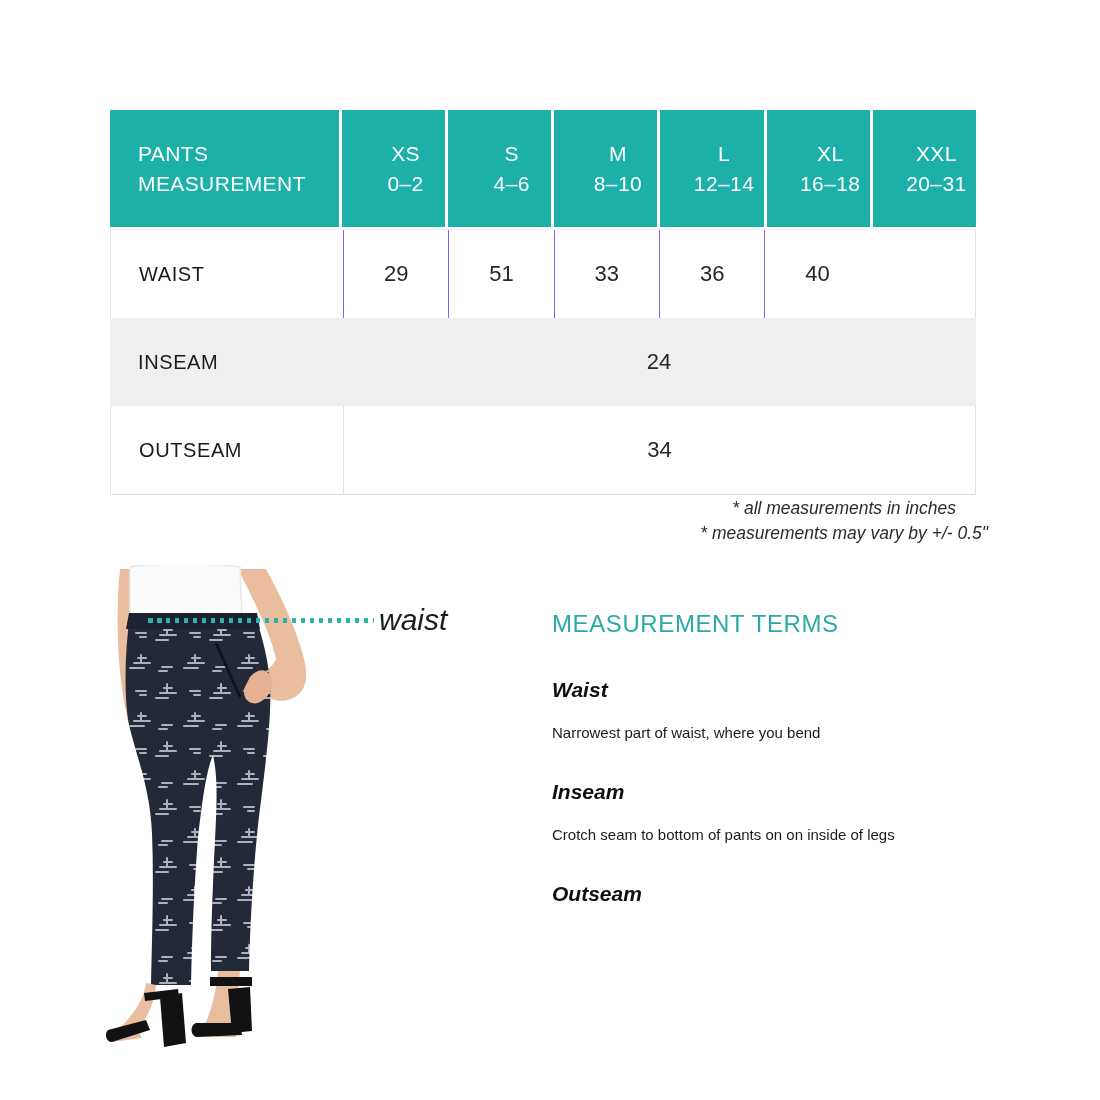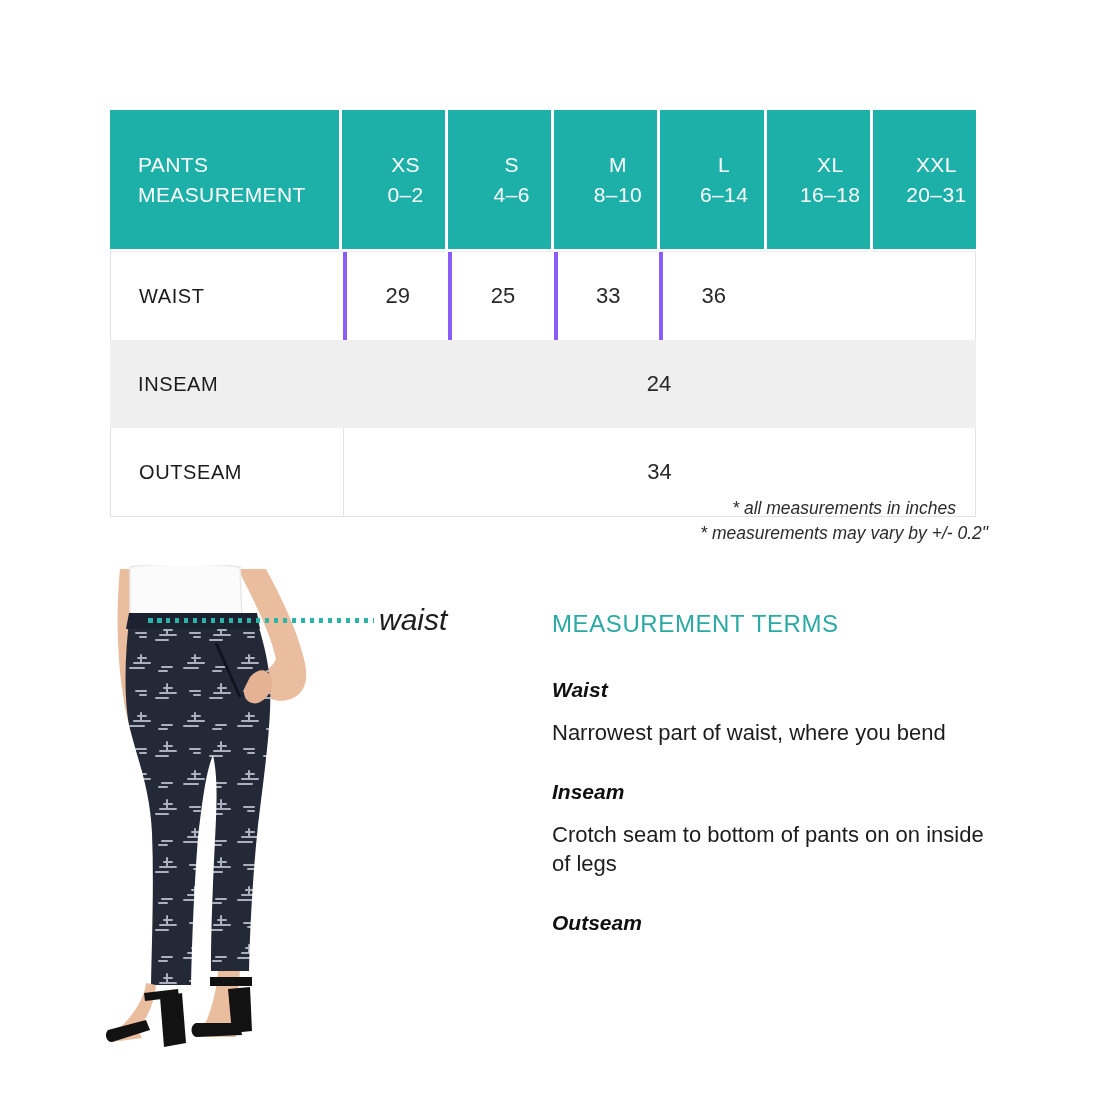--- a/index.html
+++ b/index.html
@@ -2,48 +2,48 @@
 <html><head>
 <meta charset="utf-8">
 <style>
   html,body{margin:0;padding:0;}
   body{
     width:1100px;height:1100px;position:relative;background:#ffffff;
     font-family:"Liberation Sans", sans-serif;color:#1e1e1e;overflow:hidden;
   }
   
   .size-table{position:absolute;left:110px;top:110px;width:866px;}
-  .thead{display:grid;grid-template-columns:229px repeat(6,1fr);column-gap:3px;height:139px;margin-bottom:2px;}
+  .thead{display:grid;grid-template-columns:229px repeat(6,1fr);column-gap:3px;height:117px;margin-bottom:2px;}
   .th{background:#1cb0a9;color:#fff;display:flex;flex-direction:column;justify-content:center;align-items:center;
       font-size:21px;line-height:30px;letter-spacing:.4px;font-weight:400;padding-left:24px;}
   .th.label-th{align-items:flex-start;padding-left:28px;}
   .trow{display:grid;height:88px;}
   .trow.per-size{grid-template-columns:232px repeat(6,1fr);}
   .trow.merged{grid-template-columns:232px 1fr;}
   .cell{display:flex;align-items:center;justify-content:center;font-size:22px;color:#272727;}
   .rowlabel{justify-content:flex-start;padding-left:28px;font-size:20px;letter-spacing:.6px;color:#1b1b1b;}
   .row-waist{background:#fff;border-left:1px solid #e3e3e3;border-right:1px solid #e3e3e3;border-top:1px solid #f0f0f0;}
-  .row-waist .val{border-left:4px solid #8b5cf6;text-align:right;}
+  .row-waist .val{border-left:1px solid #8b5cf6;text-align:right;}
   .row-inseam{background:#efefef;}
   .row-outseam{background:#fff;border:1px solid #e3e3e3;border-top:none;}
   .row-outseam .val-merged{border-left:1px solid #e3e3e3;}
   
   .footnotes{position:absolute;top:496px;right:112px;text-align:center;font-style:italic;
              font-size:17.5px;line-height:24.5px;color:#2b2b2b;}
   
   .figure-svg{position:absolute;left:100px;top:565px;width:245px;height:515px;}
   .waist-line{position:absolute;left:148px;top:618px;width:226px;height:5px;
               background:repeating-linear-gradient(90deg,#2cb4aa 0 4.5px,transparent 4.5px 9px);}
   .waist-label{position:absolute;left:379px;top:603px;font-size:30px;font-style:italic;color:#1d1d1d;}
   
   .terms{position:absolute;left:552px;top:594px;width:452px;}
   .terms-title{color:#2baaa4;font-size:24px;font-weight:400;letter-spacing:.6px;margin:16px 0 40px 0;}
   .term{margin-bottom:33px;}
   .term-name{font-weight:bold;font-style:italic;font-size:21px;color:#0f0f0f;margin-bottom:6px;}
-  .term-desc{font-size:22px;color:#1c1c1c;line-height:29px;margin-top:16px;}
+  .term-desc{font-size:15px;color:#1c1c1c;line-height:29px;margin-top:16px;}
 </style>
 </head>
 <body>
 
 <div class="size-table">
   <div class="thead">
     <div class="th label-th">
       <span>PANTS</span>
       <span>MEASUREMENT</span>
     </div>
@@ -54,54 +54,55 @@
     <div class="th">
       <span>S</span>
       <span>4–6</span>
     </div>
     <div class="th">
       <span>M</span>
       <span>8–10</span>
     </div>
     <div class="th">
       <span>L</span>
-      <span>6–14</span>
+      <span>12–14</span>
     </div>
     <div class="th">
       <span>XL</span>
       <span>16–18</span>
     </div>
     <div class="th">
       <span>XXL</span>
       <span>20–31</span>
     </div>
   </div>
 
   <div class="trow per-size row-waist">
     <div class="cell rowlabel">WAIST</div>
     <div class="cell val">29</div>
-    <div class="cell val">25</div>
+    <div class="cell val">51</div>
     <div class="cell val">33</div>
     <div class="cell val">36</div>
+    <div class="cell val">40</div>
   </div>
 
   <div class="trow merged row-inseam">
     <div class="cell rowlabel">INSEAM</div>
     <div class="cell val-merged">24</div>
   </div>
 
   <div class="trow merged row-outseam">
     <div class="cell rowlabel">OUTSEAM</div>
     <div class="cell val-merged">34</div>
   </div>
 </div>
 
 <div class="footnotes">
   <div>* all measurements in inches</div>
-  <div>* measurements may vary by +/- 0.2"</div>
+  <div>* measurements may vary by +/- 0.5"</div>
 </div>
 
 <svg class="figure-svg" viewBox="0 0 245 515" aria-hidden="true">
   <defs>
     <pattern id="ikat" width="54" height="58" patternUnits="userSpaceOnUse">
       <rect width="54" height="58" fill="#242938"></rect>
       <g stroke="#c9ced9" stroke-width="2" stroke-linecap="round" fill="none" opacity="0.82">
         <path d="M6,12 h16 M10,7 h8 M2,17 h12 M13,3 v8"></path>
         <path d="M34,40 h16 M38,35 h8 M30,45 h14 M41,32 v8"></path>
         <path d="M36,10 h10 M40,14 h6"></path>

